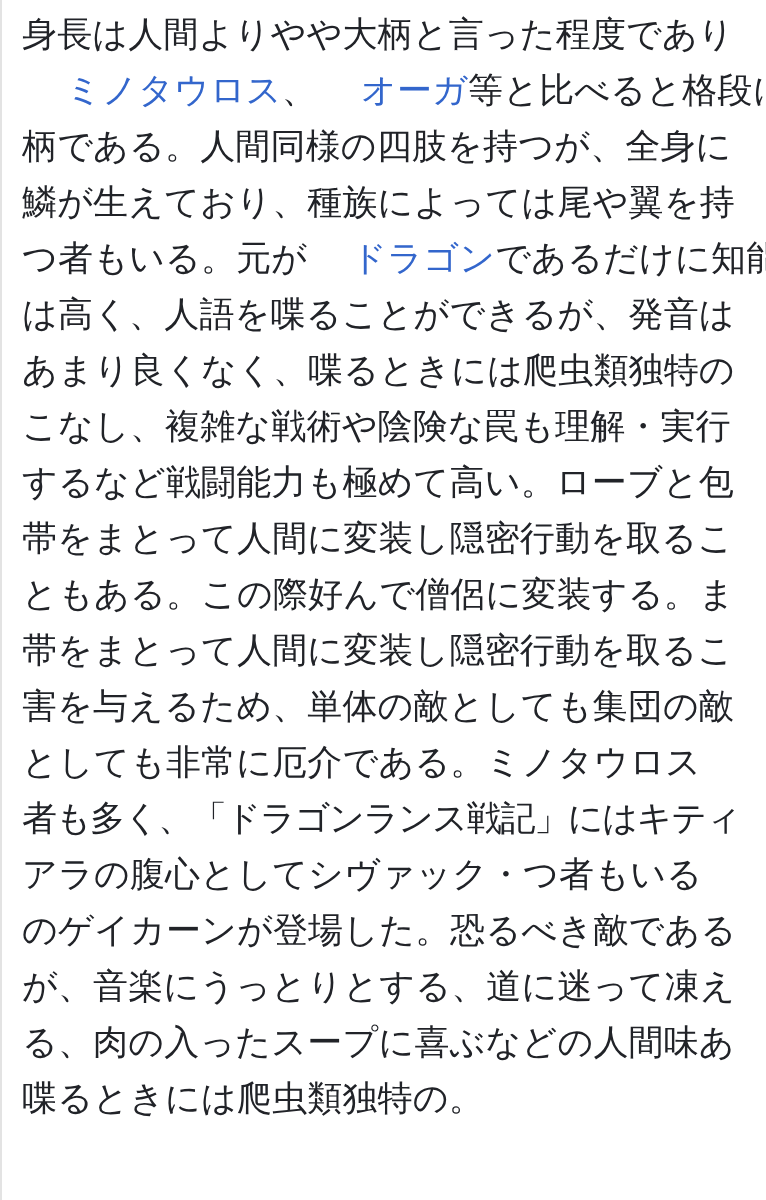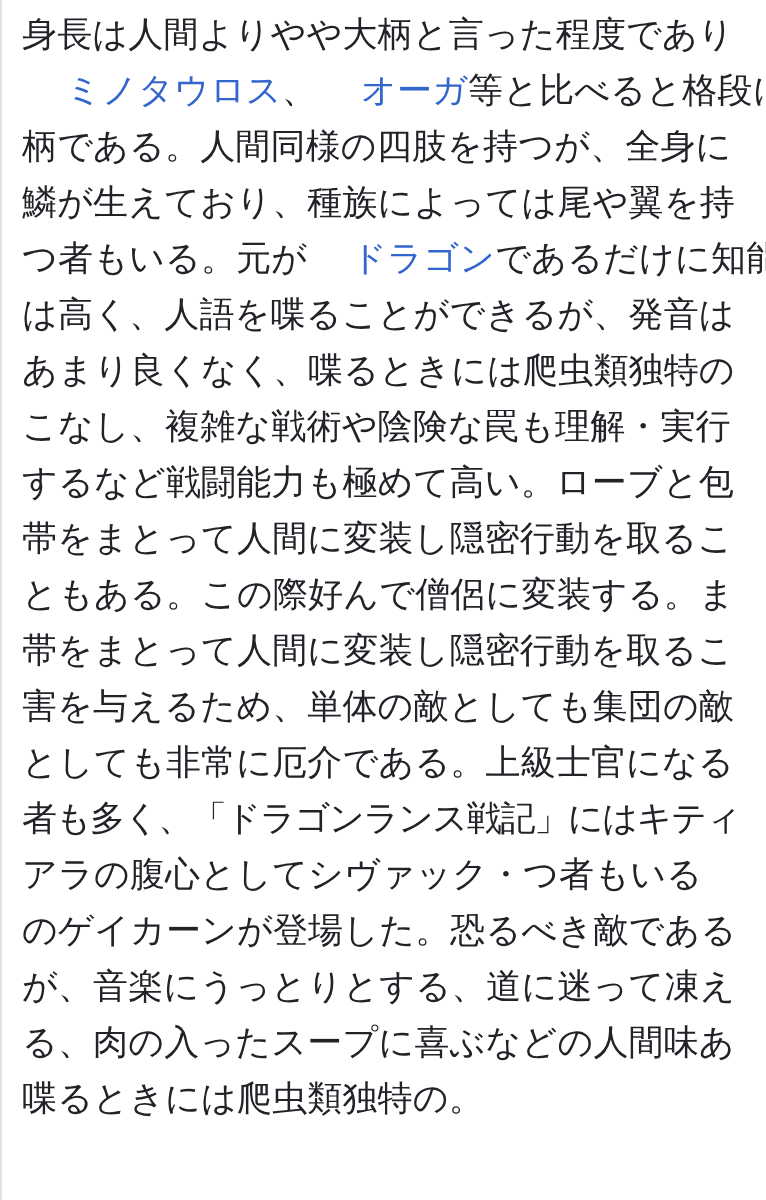--- a/index.html
+++ b/index.html
@@ -59,20 +59,20 @@
     <div class="line"><span>鱗が生えており、種族によっては尾や翼を持</span></div>
     <div class="line"><span>つ者もいる。元が</span><a class="wlink" href="#">ドラゴン</a><span>であるだけに知能</span></div>
     <div class="line"><span>は高く、人語を喋ることができるが、発音は</span></div>
     <div class="line"><span>あまり良くなく、喋るときには爬虫類独特の</span></div>
     <div class="line"><span>こなし、複雑な戦術や陰険な罠も理解・実行</span></div>
     <div class="line"><span>するなど戦闘能力も極めて高い。ローブと包</span></div>
     <div class="line"><span>帯をまとって人間に変装し隠密行動を取るこ</span></div>
     <div class="line"><span>ともある。この際好んで僧侶に変装する。ま</span></div>
     <div class="line"><span>帯をまとって人間に変装し隠密行動を取るこ</span></div>
     <div class="line"><span>害を与えるため、単体の敵としても集団の敵</span></div>
-    <div class="line"><span>としても非常に厄介である。上級士官になる</span></div>
+    <div class="line"><span>としても非常に厄介である。ミノタウロス</span></div>
     <div class="line tight"><span>者も多く、「ドラゴンランス戦記」にはキティ</span></div>
     <div class="line"><span>アラの腹心としてシヴァック・つ者もいる</span></div>
     <div class="line"><span>のゲイカーンが登場した。恐るべき敵である</span></div>
     <div class="line"><span>が、音楽にうっとりとする、道に迷って凍え</span></div>
     <div class="line"><span>る、肉の入ったスープに喜ぶなどの人間味あ</span></div>
     <div class="line"><span>喋るときには爬虫類独特の。</span></div>
   </main>
 
 </body></html>

